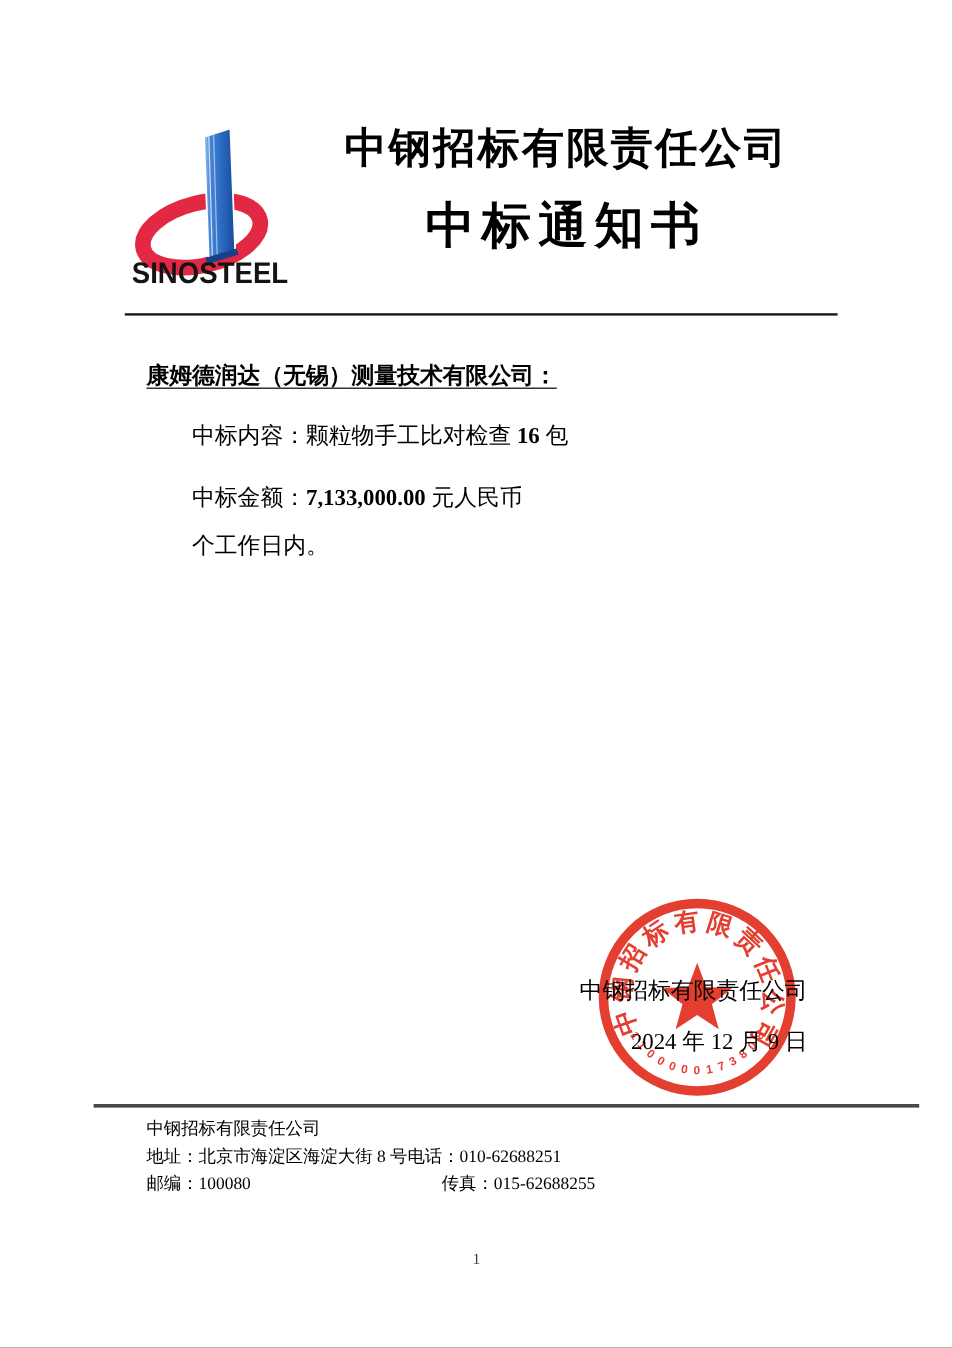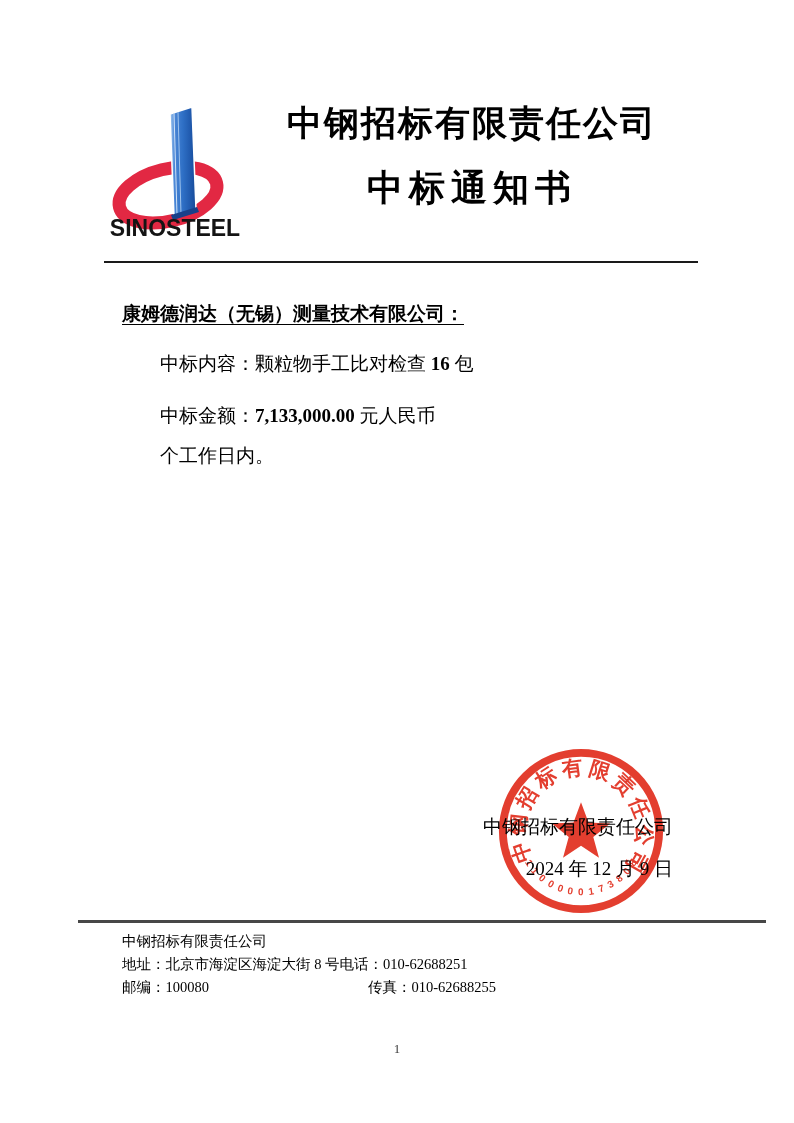--- a/index.html
+++ b/index.html
@@ -21,21 +21,21 @@
   .logo-wordmark {
     position: absolute; left: 0; top: 116px; width: 142px;
     font-family: "Liberation Sans", sans-serif;
     font-weight: 800; font-size: 23px; letter-spacing: 0px;
     text-align: center; color: #141414; transform: scaleY(1.08);
   }
   .titles {
     position: absolute; left: 252px; top: 102px; width: 440px; text-align: center;
   }
   .title-company { font-size: 35px; font-weight: 700; letter-spacing: 2px; line-height: 44px; }
-  .title-doc { font-size: 36px; font-weight: 700; letter-spacing: 6px; line-height: 42px; margin-top: 21px; }
+  .title-doc { font-size: 41px; font-weight: 700; letter-spacing: 6px; line-height: 42px; margin-top: 21px; }
   .header-rule { position: absolute; left: 104px; top: 261px; width: 594px; height: 2px; background: #1a1a1a; }
 
   
   .doc-body { position: absolute; left: 122px; top: 300px; width: 578px; font-size: 19px; }
   .doc-body p { margin: 0; line-height: 42px; text-align: justify; }
   .addressee { font-weight: bold; line-height: 28px !important; text-align: left !important; }
   .indent { text-indent: 38px; }
   .b { font-weight: bold; }
   .u { text-decoration: underline; text-underline-offset: 4px; }
   p.para-1 { margin-top: 28px; }
@@ -117,17 +117,17 @@
     <text font-size="10" font-weight="bold" fill="#e23323" font-family="Liberation Sans, sans-serif" text-anchor="middle">
       <textPath href="#serialPath" xlink:href="#serialPath" startOffset="50%" textLength="138" lengthAdjust="spacing">1100000173808</textPath>
     </text>
   </svg>
 
   <div class="footer-rule"></div>
   <div class="footer-line f-company">中钢招标有限责任公司</div>
   <div class="footer-line f-address">地址：北京市海淀区海淀大街 8 号电话：010-62688251</div>
   <div class="footer-line f-row" style="position:absolute;text-decoration:underline;">
     <span class="f-post">邮编：100080</span>
-    <span class="f-fax">传真：010-62688255</span>
+    <span class="f-fax">传真：015-62688255</span>
   </div>
   <div class="page-number">1</div>
 
 </div>
 
 </body></html>

